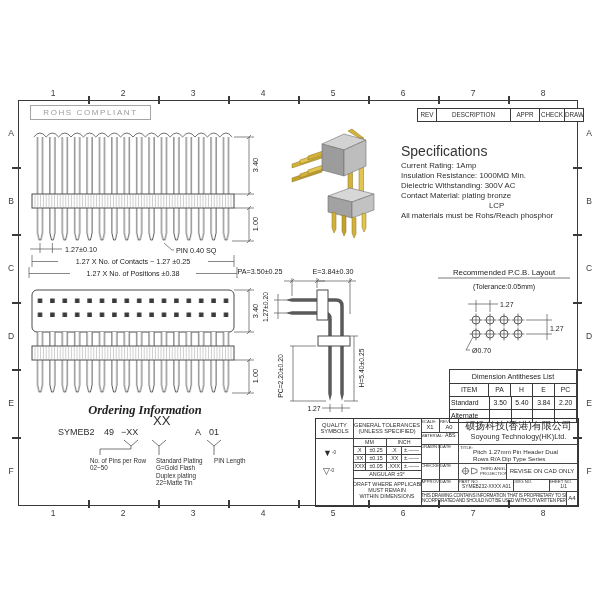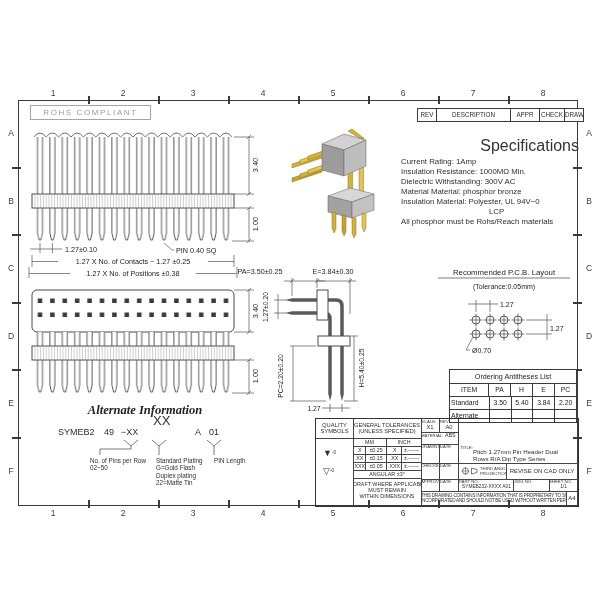--- a/index.html
+++ b/index.html
@@ -10,21 +10,21 @@
   .rn{width:20px;text-align:center;font-size:8.5px;color:#3a3a3a;}
   .rl{width:10px;text-align:center;font-size:8.5px;color:#3a3a3a;}
   .tickv{width:1.5px;height:8px;background:#3a3a3a;}
   .tickh{width:9px;height:1.5px;background:#3a3a3a;}
   #frame{left:18px;top:100px;width:558px;height:404px;border:1.5px solid #3a3a3a;}
   #rohs{left:30px;top:105px;width:119px;height:13px;border:1px solid #a5a5a5;color:#9a9a9a;
         font-size:8px;letter-spacing:1.6px;text-align:center;line-height:13px;}
   .revcell{height:12px;line-height:12px;font-size:6.3px;text-align:center;border-left:1px solid #3a3a3a;overflow:hidden;}
   #revtbl{left:417px;top:108px;height:12px;display:flex;border:1px solid #3a3a3a;background:#fff;}
   #specs{left:401px;top:125px;width:178px;}
-  #specs .h{font-size:16px;color:#333;margin:12px 0 2px 0;text-align:right;}
+  #specs .h{font-size:14px;color:#333;margin:18px 0 2px 0;}
   #specs .l{font-size:7.8px;line-height:10px;}
   #specs .lcp{padding-left:88px;}
   .dimtable{font-size:6.8px;color:#222;}
   .dimtable .row{display:flex;}
   .dimtable .c{border-right:1px solid #3a3a3a;border-bottom:1px solid #3a3a3a;text-align:center;height:12px;line-height:12px;overflow:hidden;}
   
   #tb{left:315px;top:418px;width:262px;height:87px;border:1.2px solid #333;font-size:5.5px;}
   .tc{position:absolute;overflow:hidden;}
   .br{border-right:1px solid #444;}
   .bb{border-bottom:1px solid #444;}
@@ -104,24 +104,23 @@
     <div class="revcell t" style="width:28px;">APPR</div>
     <div class="revcell t" style="width:24px;">CHECK</div>
     <div class="revcell t" style="width:18px;">DRAW</div>
   </div>
 
   <div class="a" id="specs">
     <div class="h t">Specifications</div>
     <div class="l t">Current Rating:  1Amp</div>
     <div class="l t">Insulation Resistance:  1000MΩ Min.</div>
     <div class="l t">Dielectric Withstanding:  300V AC</div>
-    <div class="l t">Material Material: phosphor bronze</div>
-    <div class="l t">Insulation Material: Polyester, UL 94V−0</div>
+    <div class="l t">Contact Material: plating bronze</div>
     <div class="l t lcp">LCP</div>
-    <div class="l t">All phosphor must be Rohs/Reach materials</div>
+    <div class="l t">All materials must be Rohs/Reach phosphor</div>
   </div>
 
   <svg class="a" style="left:28px;top:122px;" width="235" height="158" viewBox="0 0 235 158">
     <defs>
       <pattern id="v1p" patternUnits="userSpaceOnUse" x="5.8" y="0" width="12.4" height="200">
         <rect x="3.7" y="-1" width="5" height="202" fill="#ffffff" stroke="#4a4a4a" stroke-width="0.9"></rect>
       </pattern>
       <pattern id="v1t" patternUnits="userSpaceOnUse" x="5.8" y="86" width="12.4" height="34">
         <path d="M3.7,0 h5 v25 l-1.6,7 h-1.8 l-1.6,-7 z" fill="#ffffff" stroke="#4a4a4a" stroke-width="0.9"></path>
       </pattern>
@@ -268,21 +267,21 @@
     <path d="M46,36 V48 M60,36 V48 M38,40 H68" fill="none" stroke="#555" stroke-width="0.7"></path>
     <text x="70" y="43" font-size="7">1.27</text>
     <path d="M96,56 H122 M96,70 H122 M117,50 V76" fill="none" stroke="#555" stroke-width="0.7"></path>
     <text x="120" y="67" font-size="7">1.27</text>
     <path d="M43,73 L36,86 h4" fill="none" stroke="#555" stroke-width="0.7"></path>
     <text x="42" y="89" font-size="7">Ø0.70</text>
   </svg>
 
   <div class="a dimtable" style="left:449px;top:369px;width:127px;border-left:1px solid #3a3a3a;border-top:1px solid #3a3a3a;background:#fff;">
     <div class="row">
-        <div class="c t" style="width:126px;height:13px;line-height:13px;font-size:7.2px;">Ordering Antitheses List</div>
+        <div class="c t" style="width:126px;height:13px;line-height:13px;font-size:7.2px;">Dimension Antitheses List</div>
       </div>
     <div class="row">
       <div class="c t" style="width:38px;">ITEM</div>
       <div class="c t" style="width:21px;">PA</div>
       <div class="c t" style="width:21px;">H</div>
       <div class="c t" style="width:21px;">E</div>
       <div class="c t" style="width:21px;">PC</div>
     </div>
     <div class="row">
       <div class="c t" style="width:38px;text-align:left;padding-left:1px;">Standard</div>
@@ -293,21 +292,21 @@
     </div>
     <div class="row">
       <div class="c t" style="width:38px;text-align:left;padding-left:1px;">Alternate</div>
       <div class="c t" style="width:21px;"></div>
       <div class="c t" style="width:21px;"></div>
       <div class="c t" style="width:21px;"></div>
       <div class="c t" style="width:21px;"></div>
     </div>
   </div>
 
-  <div class="a t" style="left:55px;top:403px;width:180px;text-align:center;font:italic bold 12.5px 'Liberation Serif',serif;color:#222;">Alternate Information</div>
+  <div class="a t" style="left:55px;top:403px;width:180px;text-align:center;font:italic bold 12.5px 'Liberation Serif',serif;color:#222;">Ordering Information</div>
   <div class="a t" style="left:58px;top:427px;font-size:9px;">SYMEB2</div>
   <div class="a t" style="left:104px;top:427px;font-size:9px;">49</div>
   <div class="a t" style="left:121px;top:427px;font-size:9px;">−XX</div>
   <div class="a t" style="left:153px;top:413px;font-size:13px;">XX</div>
   <div class="a t" style="left:195px;top:427px;font-size:9px;">A</div>
   <div class="a t" style="left:209px;top:427px;font-size:9px;">01</div>
   <svg class="a" style="left:58px;top:439px;" width="180" height="17" viewBox="0 0 180 17">
     <path d="M66,1 L73,7 L80,1 M73,7 V10 H42 V16 M94,1 L101,7 L108,1 M101,7 V16 M149,1 L156,7 L163,1 M156,7 V16" fill="none" stroke="#555" stroke-width="0.8"></path>
   </svg>
   <div class="a ord-note" style="left:90px;top:457px;">
@@ -386,20 +385,24 @@
     <div class="tc br bb" style="left:124px;top:44px;width:18px;height:16px;">
         <div class="tiny t">DATE</div>
       </div>
     <div class="tc br bb" style="left:105px;top:60px;width:18px;height:12px;">
         <div class="tiny t">APPROVED BY</div>
       </div>
     <div class="tc br bb" style="left:124px;top:60px;width:18px;height:12px;">
         <div class="tiny t">DATE</div>
       </div>
 
+    <div class="tc bb cen" style="left:143px;top:0;width:119px;height:25px;">
+      <div class="t" style="font-size:10px;line-height:12px;margin-top:1px;">硕扬科技(香港)有限公司</div>
+      <div class="t" style="font-size:7.4px;line-height:9px;">Soyoung Technology(HK)Ltd.</div>
+    </div>
     <div class="tc bb" style="left:143px;top:25px;width:119px;height:19px;">
       <span class="tiny t" style="position:absolute;left:1px;top:1px;">TITLE:</span>
       <div class="t" style="font-size:6.2px;margin:4px 0 0 14px;">Pitch 1.27mm Pin Header Dual</div>
       <div class="t" style="font-size:6.2px;margin-left:14px;">Rows R/A Dip Type Series</div>
     </div>
     <div class="tc bb br" style="left:143px;top:44px;width:47px;height:16px;">
       <svg width="17" height="10" style="position:absolute;left:2px;top:3px;">
         <circle cx="4.5" cy="5" r="3" fill="none" stroke="#444" stroke-width="0.7"></circle>
         <line x1="0.5" y1="5" x2="8.5" y2="5" stroke="#444" stroke-width="0.5"></line>
         <line x1="4.5" y1="1" x2="4.5" y2="9" stroke="#444" stroke-width="0.5"></line>

